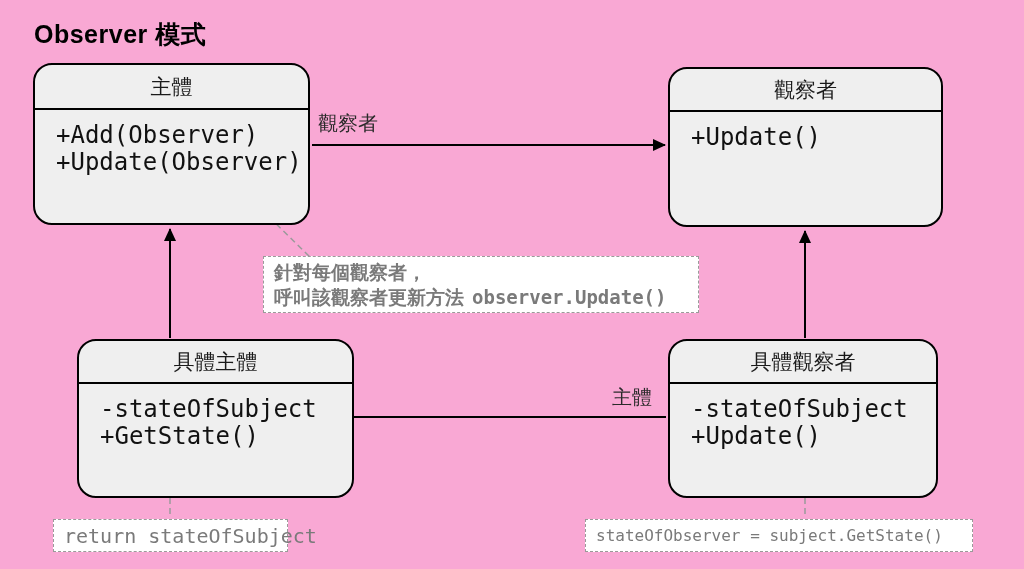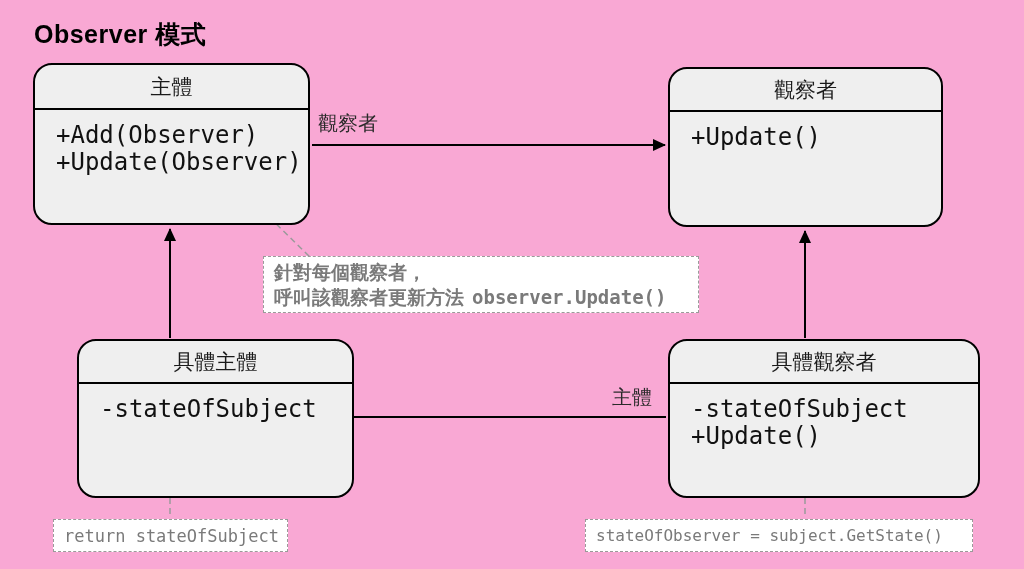--- a/index.html
+++ b/index.html
@@ -36,21 +36,21 @@
   }
   .note-multiline{padding:3px 10px 0 10px;font-size:19px;line-height:25px;}
   .note-code-inline{
     font-family:"DejaVu Sans Mono","Liberation Mono",monospace;
     font-size:19px;margin-left:8px;margin-top:48px;
   }
   .note-code{
     display:flex;align-items:center;padding-left:10px;
     font-family:"DejaVu Sans Mono","Liberation Mono",monospace;
   }
-  .note-return{font-size:17px;text-align:center;}
+  .note-return{font-size:20px;text-align:center;}
   .note-assign{font-size:16px;}
 </style>
 </head>
 <body>
 
 <div class="canvas">
 
   <h1 class="diagram-title">Observer 模式</h1>
 
   <svg class="connectors" width="1024" height="569" viewBox="0 0 1024 569">
@@ -85,24 +85,25 @@
     <div class="uml-class-title">觀察者</div>
     <div class="uml-class-body">
       <div>+Update()</div>
     </div>
   </div>
 
   <div class="uml-class" style="left:33px;top:339px;width:277px;height:159px;margin-left:44px;">
     <div class="uml-class-title">具體主體</div>
     <div class="uml-class-body">
       <div>-stateOfSubject</div>
+      <div>+GetState()</div>
     </div>
   </div>
 
-  <div class="uml-class" style="left:668px;top:339px;width:312px;height:159px;">
+  <div class="uml-class" style="left:668px;top:339px;width:270px;height:159px;">
     <div class="uml-class-title">具體觀察者</div>
     <div class="uml-class-body">
       <div>-stateOfSubject</div>
       <div>+Update()</div>
     </div>
   </div>
 
   <div class="edge-label" style="left:318px;top:110px;">觀察者</div>
   <div class="edge-label" style="left:612px;top:384px;">主體</div>
 

